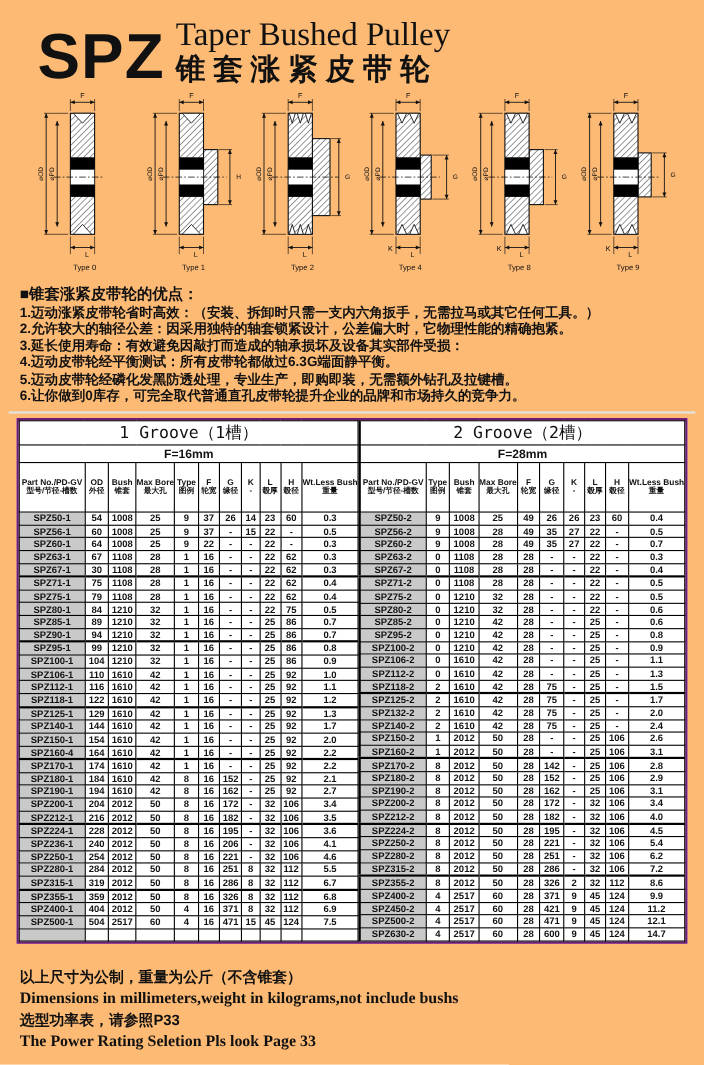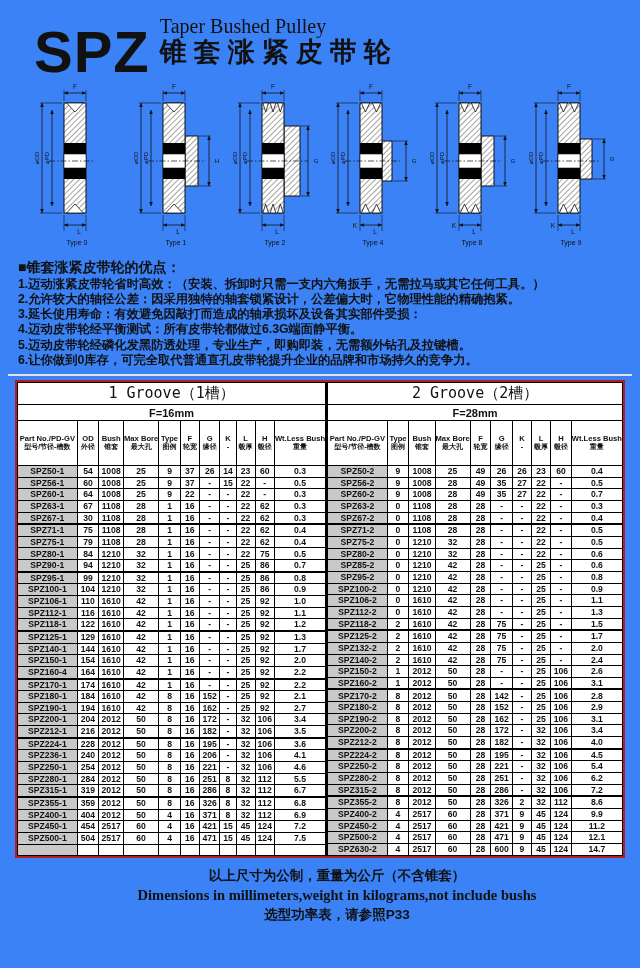--- a/index.html
+++ b/index.html
@@ -1,50 +1,50 @@
 <!DOCTYPE html>
 <html><head>
 <meta charset="utf-8">
 <style>
   html,body{margin:0;padding:0;background:#ffffff;}
   body{width:640px;height:968px;font-family:"Liberation Sans",sans-serif;color:#111;}
-  .page{position:relative;width:640px;height:968px;overflow:hidden;background:#3b82f6;}
+  .page{position:relative;width:640px;height:968px;overflow:hidden;background:#fdba74;}
 
   
   .title-block{display:flex;align-items:flex-start;padding:16px 0 0 34px;}
   .spz{font-size:58px;font-weight:bold;line-height:0.95;letter-spacing:1px;margin-top:8px;}
   .title-right{margin-left:10px;}
-  .title-en{font-family:"Liberation Serif",serif;font-size:20px;line-height:1.05;}
+  .title-en{font-family:"Liberation Serif",serif;font-size:30px;line-height:1.05;}
   .title-zh{font-size:27px;font-weight:600;letter-spacing:7px;line-height:1.15;}
 
   
   .diagrams{display:flex;justify-content:space-between;padding:2px 22px 0 30px;height:172px;}
   .diagram{width:94px;height:168px;}
 
   
   .advantages{padding:6px 10px 0 18px;font-weight:bold;}
   .adv-heading{font-size:14px;line-height:1.25;}
   .adv-line{font-size:12.3px;line-height:1.24;white-space:nowrap;}
 
   
   .scan-rule{height:2px;background:#e2e2e2;margin:6px 8px 4px 8px;}
-  .tables{display:flex;margin:2px auto 0 auto;width:606px;border:2px solid #b91c1c;background:#fff;}
+  .tables{display:flex;margin:2px auto 13px auto;width:606px;border:2px solid #701a75;background:#fff;}
   table.spec{border-collapse:collapse;table-layout:fixed;}
   table.spec + table.spec{border-left:2px solid #000;}
   table.spec th,table.spec td{border:1px solid #000;text-align:center;padding:0;overflow:hidden;white-space:nowrap;}
   th.groove-title{font-family:"DejaVu Sans Mono","Liberation Mono",monospace;font-size:15px;font-weight:normal;height:21px;}
   th.f-row{font-size:11px;height:15px;font-weight:bold;}
   th.col-h{height:44px;font-size:7.6px;line-height:1.15;font-weight:bold;vertical-align:middle;white-space:normal;}
   th.col-h .h-zh{font-size:7px;}
   table.spec tbody td{height:10.65px;font-size:8.6px;font-weight:bold;line-height:1;}
   td.part{background:#c9c9c9;}
   tr.group-end td{border-bottom:2px solid #000;}
 
   
-  .footer{padding:8px 0 0 34px;text-align:center;}
+  .footer{padding:8px 0 0 18px;}
   .f-zh{font-size:13.5px;font-weight:bold;line-height:1.45;}
   .f-en{font-family:"Liberation Serif",serif;font-size:14.5px;font-weight:bold;line-height:1.35;}
 </style>
 </head>
 <body>
 
 <div class="page">
 
   <header class="title-block">
     <div class="spz">SPZ</div>
@@ -514,20 +514,33 @@
             <td>1210</td>
             <td>32</td>
             <td>1</td>
             <td>16</td>
             <td>-</td>
             <td>-</td>
             <td>22</td>
             <td>75</td>
             <td>0.5</td>
           </tr>
+          <tr>
+            <td class="part">SPZ85-1</td>
+            <td>89</td>
+            <td>1210</td>
+            <td>32</td>
+            <td>1</td>
+            <td>16</td>
+            <td>-</td>
+            <td>-</td>
+            <td>25</td>
+            <td>86</td>
+            <td>0.7</td>
+          </tr>
           <tr class="group-end">
             <td class="part">SPZ90-1</td>
             <td>94</td>
             <td>1210</td>
             <td>32</td>
             <td>1</td>
             <td>16</td>
             <td>-</td>
             <td>-</td>
             <td>25</td>
@@ -799,33 +812,20 @@
             <td>404</td>
             <td>2012</td>
             <td>50</td>
             <td>4</td>
             <td>16</td>
             <td>371</td>
             <td>8</td>
             <td>32</td>
             <td>112</td>
             <td>6.9</td>
-          </tr>
-          <tr>
-            <td class="part">SPZ450-1</td>
-            <td>454</td>
-            <td>2517</td>
-            <td>60</td>
-            <td>4</td>
-            <td>16</td>
-            <td>421</td>
-            <td>15</td>
-            <td>45</td>
-            <td>124</td>
-            <td>7.2</td>
           </tr>
           <tr>
             <td class="part">SPZ500-1</td>
             <td>504</td>
             <td>2517</td>
             <td>60</td>
             <td>4</td>
             <td>16</td>
             <td>471</td>
             <td>15</td>
@@ -1309,15 +1309,16 @@
             <td>14.7</td>
           </tr>
         </tbody>
       </table>
     </section>
 
   <footer class="footer" id="footer-notes">
       <div class="f-zh">以上尺寸为公制，重量为公斤（不含锥套）</div>
       <div class="f-en">Dimensions in millimeters,weight in kilograms,not include bushs</div>
       <div class="f-zh">选型功率表，请参照P33</div>
+      <div class="f-en">The Power Rating Seletion Pls look Page 33</div>
     </footer>
 
 </div>
 
 </body></html>

